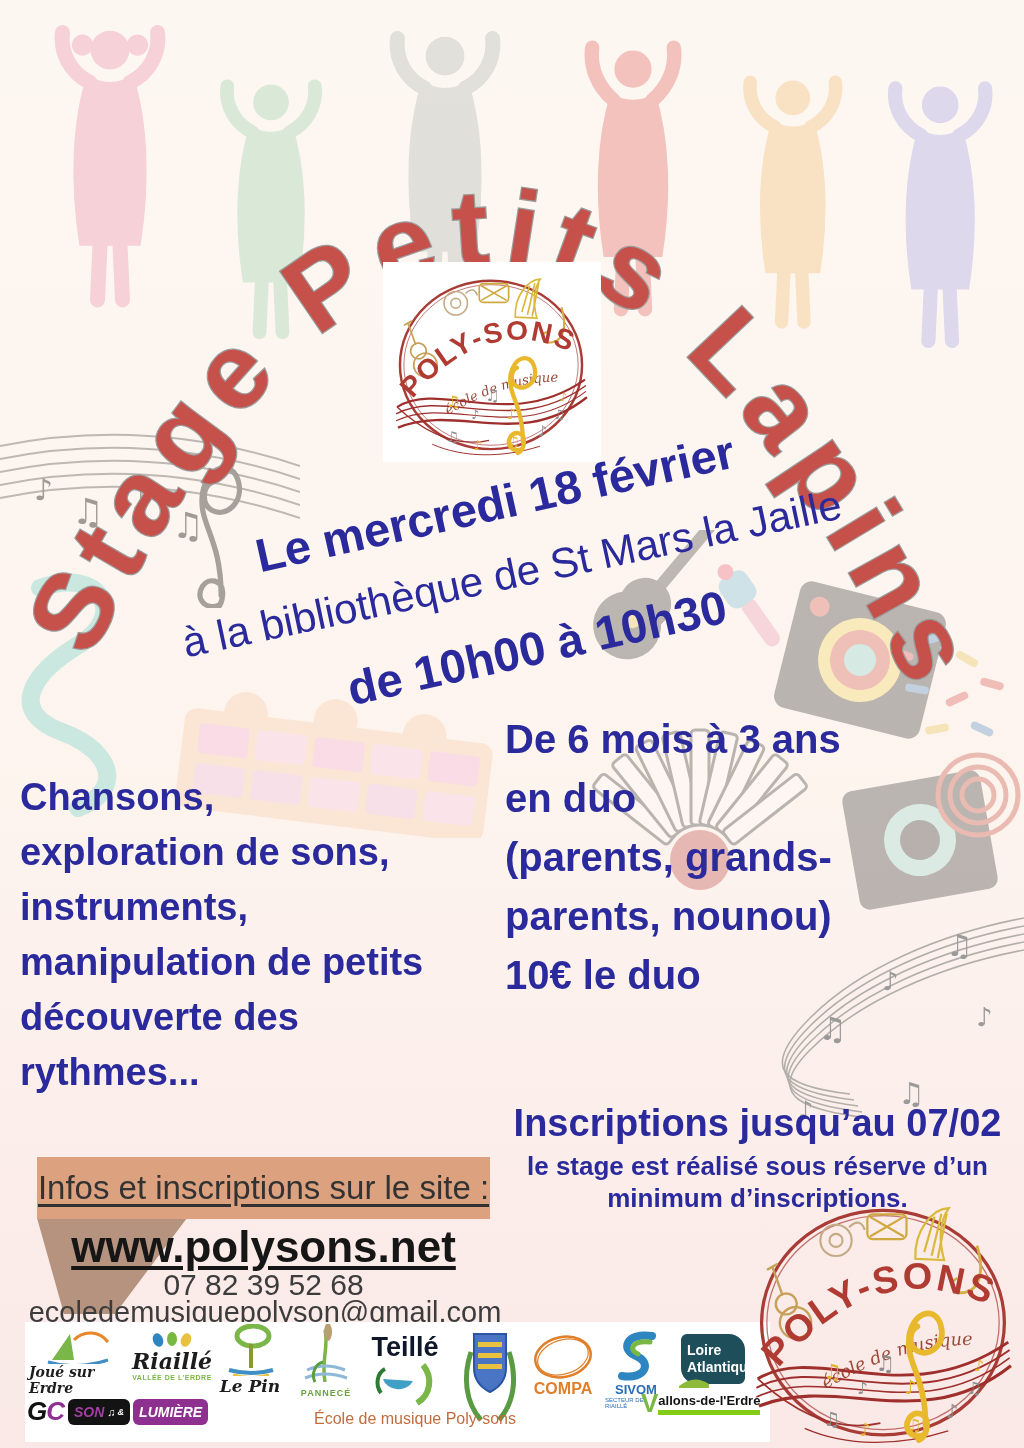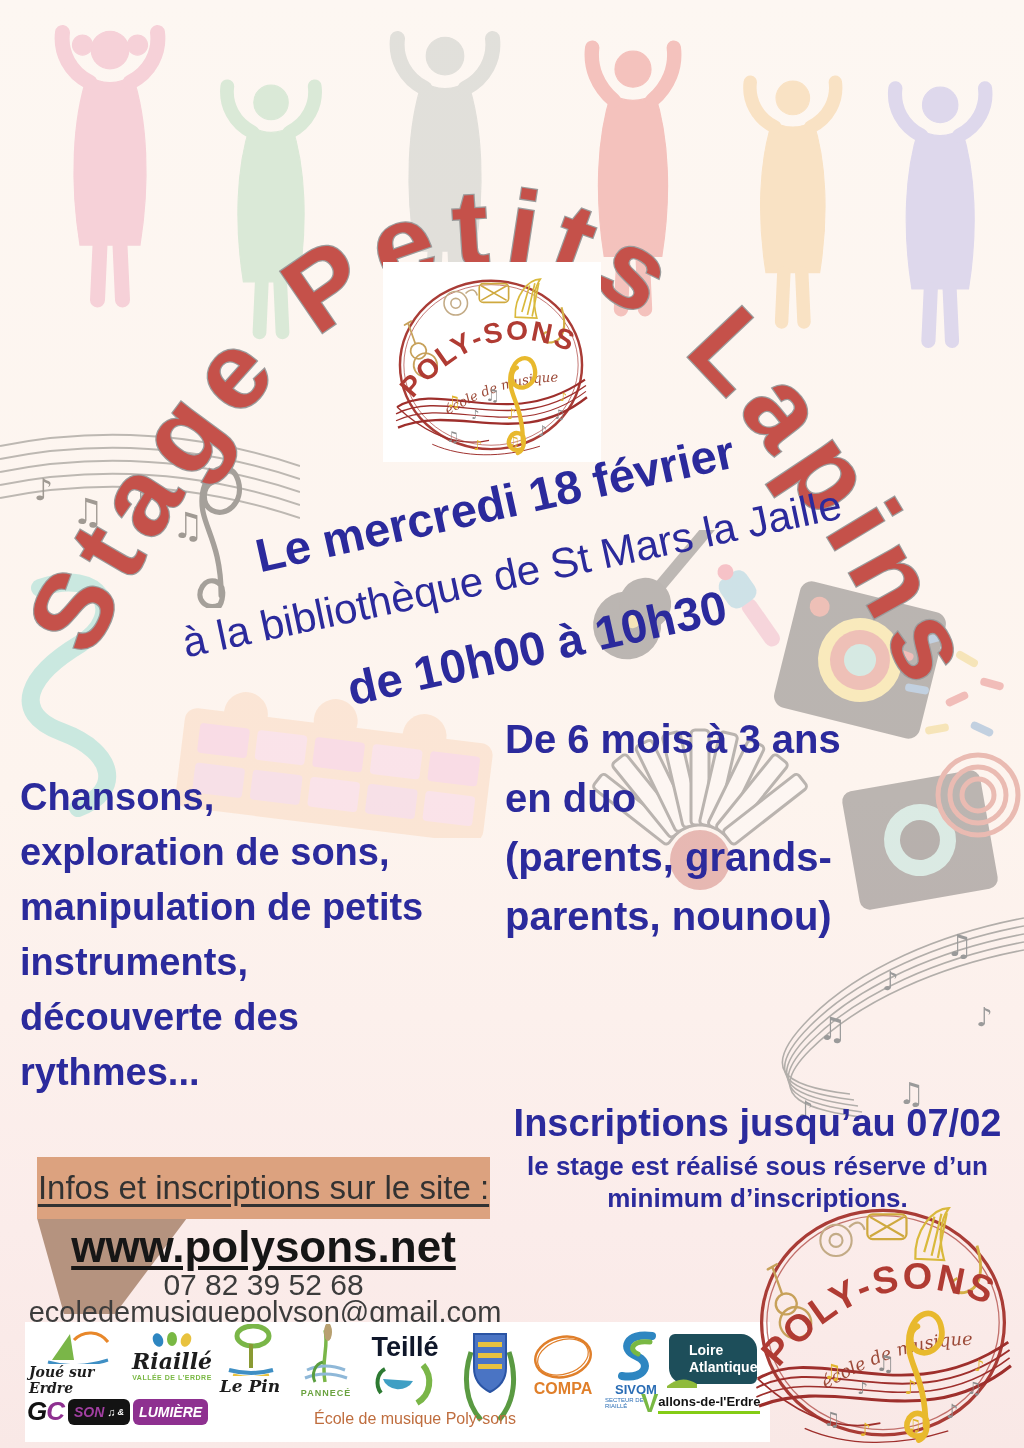--- a/index.html
+++ b/index.html
@@ -275,31 +275,32 @@
     <use href="#polysons-logo"></use>
   </svg>
 
   <div class="abs navy diag event1">Le mercredi 18 février</div>
   <div class="abs navy event2" style="text-align:center;white-space:nowrap">à la bibliothèque de St Mars la Jaille</div>
   <div class="abs navy diag event3">de 10h00 à 10h30</div>
 
   <div class="abs navy block act">
     <div>Chansons,</div>
     <div>exploration de sons,</div>
+    <div>instruments,</div>
     <div>manipulation de petits</div>
-    <div>instruments,</div>
     <div>découverte des</div>
     <div>rythmes...</div>
   </div>
 
   <div class="abs navy block aud">
     <div>De 6 mois à 3 ans</div>
     <div>en duo</div>
     <div>(parents, grands-</div>
     <div>parents, nounou)</div>
+    <div>10€ le duo</div>
   </div>
 
   <div class="abs navy deadline">Inscriptions jusqu’au 07/02</div>
   <div class="abs navy note">
     <div>le stage est réalisé sous réserve d’un</div>
     <div>minimum d’inscriptions.</div>
   </div>
 
   <div class="abs tail"></div>
   <div class="abs infobox">
@@ -381,33 +382,33 @@
     <div class="partner" style="left:580px;top:6px;width:62px">
       <svg width="48" height="54" viewBox="0 0 48 54">
         <path d="M40,8 C14,4 8,22 24,28 C40,34 34,52 10,48" stroke="#2e86c1" stroke-width="8" fill="none" stroke-linecap="round"></path>
         <path d="M38,14 C20,12 16,22 26,26" stroke="#79b843" stroke-width="5" fill="none" stroke-linecap="round"></path>
       </svg>
       <div style="font-size:13px;font-weight:bold;color:#2a6db5">SIVOM</div>
       <div style="font-size:6px;color:#2a6db5">SECTEUR DE RIAILLÉ</div>
     </div>
 
     <div class="partner" style="left:644px;top:12px;width:88px">
-      <div style="width:88px;height:50px;background:#1d4e5a;border-radius:6px 16px 6px 16px;color:#fff;
-        font-weight:bold;font-size:14px;line-height:17px;padding:8px 0 0 20px;box-sizing:border-box;position:relative">
+      <div style="width:64px;height:50px;background:#1d4e5a;border-radius:6px 16px 6px 16px;color:#fff;
+        font-weight:bold;font-size:14px;line-height:17px;padding:8px 0 0 6px;box-sizing:border-box;position:relative">
         <span>Loire</span><br>
         <span>Atlantique</span>
         <svg width="30" height="14" viewBox="0 0 30 14" style="position:absolute;left:-2px;bottom:-4px">
           <path d="M0,12 Q15,0 30,10 L30,14 L0,14 Z" fill="#8fbb3c"></path>
         </svg>
       </div>
     </div>
 
     <div class="partner" style="left:616px;top:66px;width:128px;flex-direction:row;align-items:center">
       <span style="font-size:26px;font-weight:800;color:#79b843">V</span>
-      <span style="font-size:13px;font-weight:800;color:#111;border-bottom:3px solid #84cc16;padding-bottom:2px">allons-de-l'Erdre</span>
+      <span style="font-size:13px;font-weight:800;color:#111;border-bottom:5px solid #84cc16;padding-bottom:2px">allons-de-l'Erdre</span>
     </div>
 
     <div class="partner" style="left:2px;top:74px;width:235px;flex-direction:row;align-items:center;gap:3px">
       <span style="font-size:26px;font-weight:900;font-style:italic;color:#111">G</span>
         <span style="font-size:26px;font-weight:900;font-style:italic;color:#8e3090;margin-left:-4px">C</span>
       <span class="pill" style="background:#131313;color:#a23fa2">
         <span>SON</span>
         <span style="color:#fff;font-size:11px;margin-left:3px">♫</span>
         <span style="color:#fff;font-size:9px;margin-left:2px">&amp;</span>
       </span>

